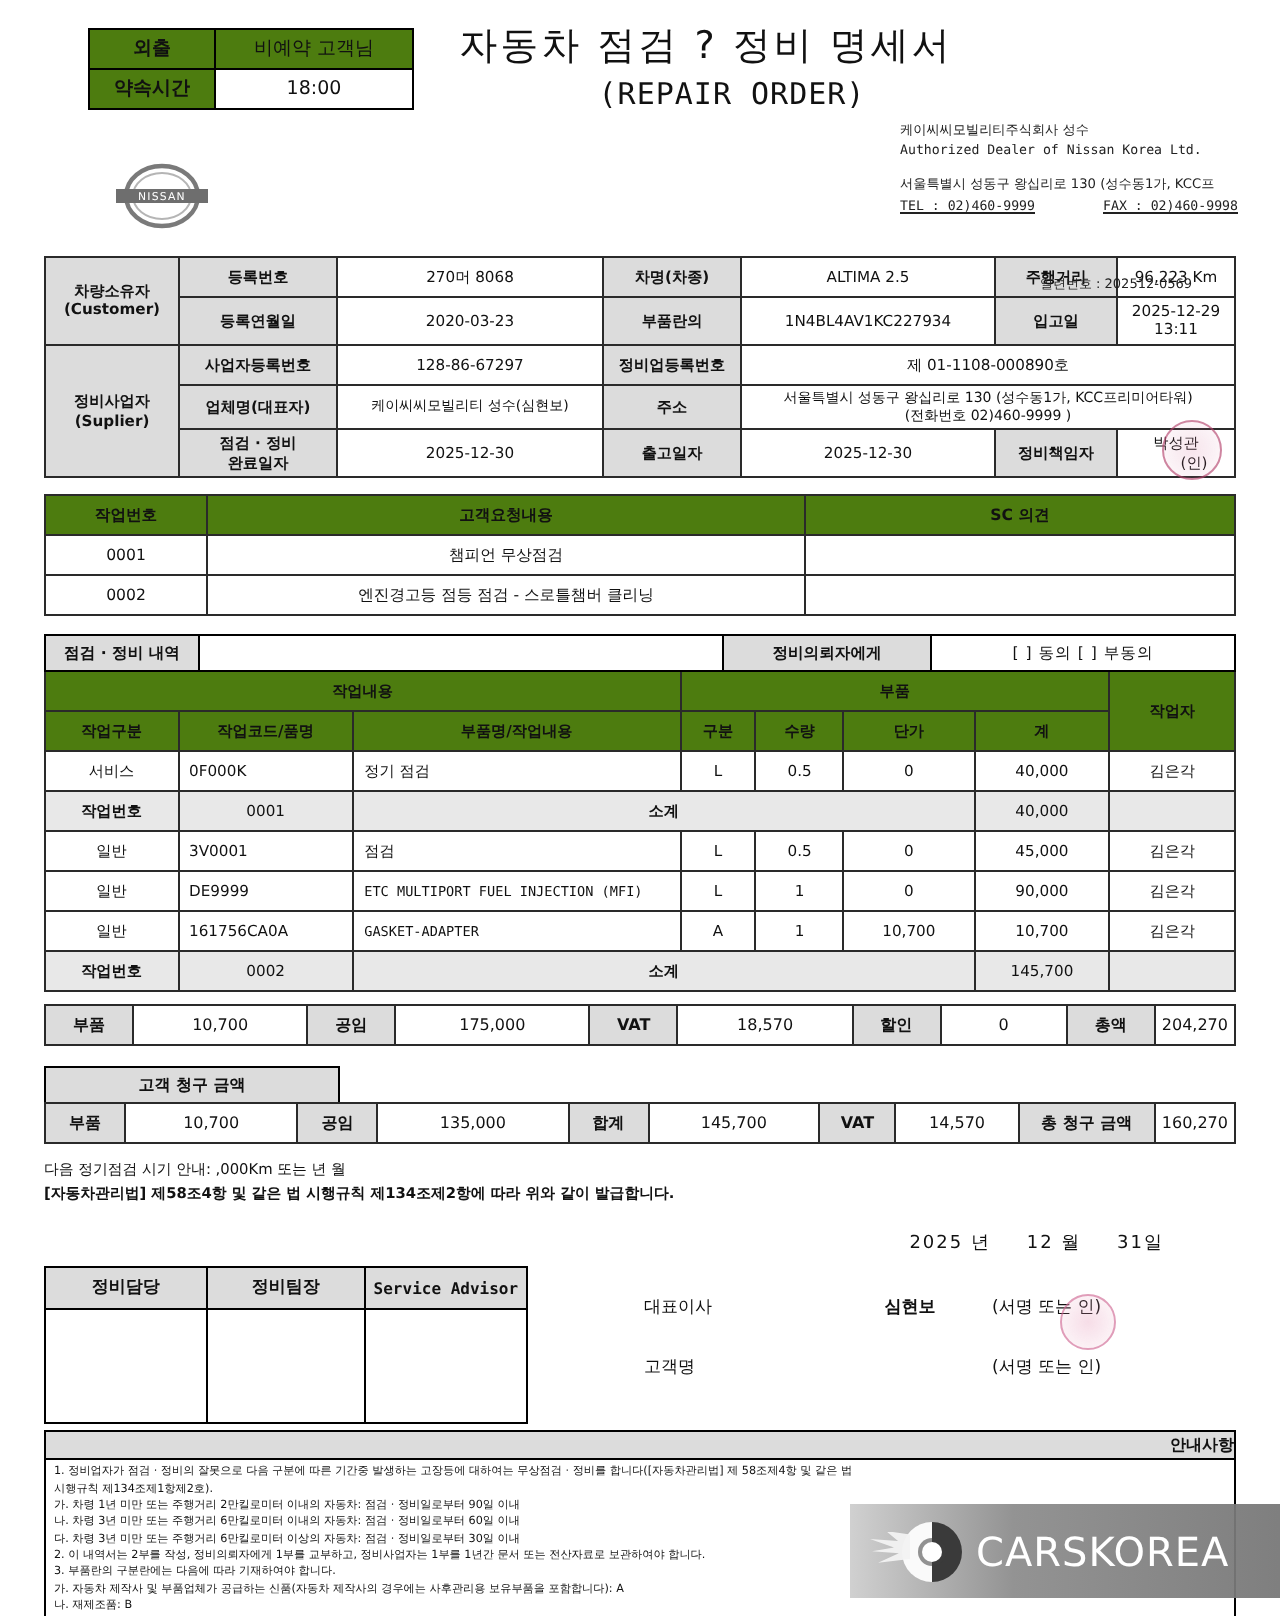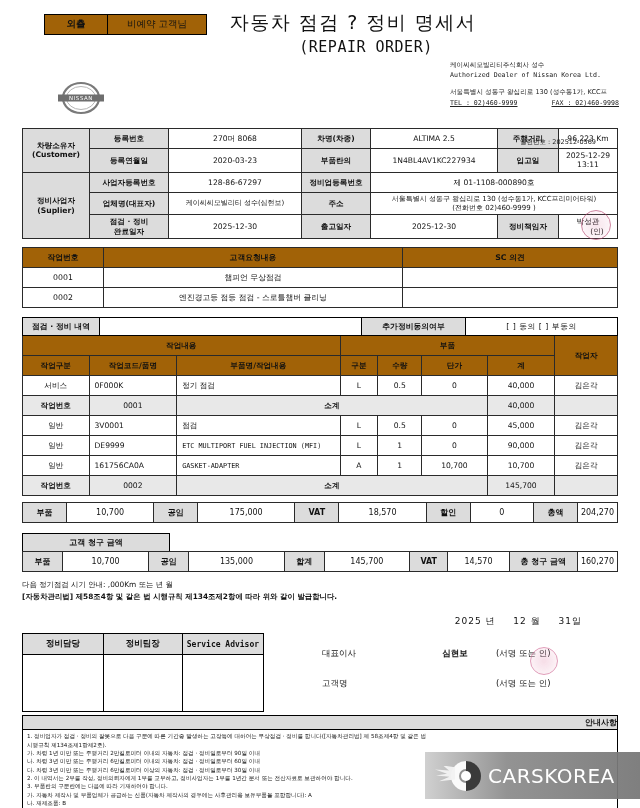--- a/index.html
+++ b/index.html
@@ -103,21 +103,21 @@
   }
   table.grid td {
     border: 0.8px solid #2a2a2a;
     padding: 2px 3px;
     height: 15px;
     text-align: center;
     vertical-align: middle;
     line-height: 1.25;
   }
   .outer { border: 1.7px solid #000; }
-  .gray { background: #a16207; font-weight: bold; }
+  .gray { background: #4d7c0f; font-weight: bold; }
   .lgray { background: #e8e8e8; }
   .left { text-align: left; padding-left: 5px; }
   .right { text-align: right; padding-right: 5px; }
   .b { font-weight: bold; }
 
   
   .info-table { margin-top: 2px; }
   .info-table td { height: 17px; font-size: 7.6px; }
   .rowlabel { background: #dcdcdc; font-weight: bold; width: 60px; }
   .fieldlabel { background: #dcdcdc; font-weight: bold; }
@@ -344,20 +344,24 @@
 
 <div class="page">
 
   <div class="header">
 
     <table class="appt-box">
       <tbody>
           <tr>
         <td class="lbl gray">외출</td>
         <td class="val gray">비예약 고객님</td>
+      </tr>
+      <tr>
+        <td class="lbl gray">약속시간</td>
+        <td class="val">18:00</td>
       </tr>
     </tbody>
       </table>
 
     <div class="title-wrap">
       <div class="title-ko">자동차 점검 ? 정비 명세서</div>
       <div class="title-en">(REPAIR ORDER)</div>
     </div>
 
     <div class="dealer-block">
@@ -455,21 +459,21 @@
       <td>0002</td>
       <td class="left">엔진경고등 점등 점검 - 스로틀챔버 클리닝</td>
       <td></td>
     </tr>
   </tbody>
     </table>
 
   <div class="detail-bar">
     <div class="cell-title">점검 · 정비 내역</div>
     <div class="cell-blank"></div>
-    <div class="cell-addl">추가정비동의여부</div>
+    <div class="cell-addl">정비의뢰자에게</div>
     <div class="cell-consent">[   ] 동의 [   ] 부동의</div>
   </div>
 
   <table class="grid items-table outer">
     <tbody>
         <tr>
       <td class="gray" colspan="3">작업내용</td>
       <td class="gray" colspan="4">부품</td>
       <td class="gray" rowspan="2" style="width:58px">작업자</td>
     </tr>

